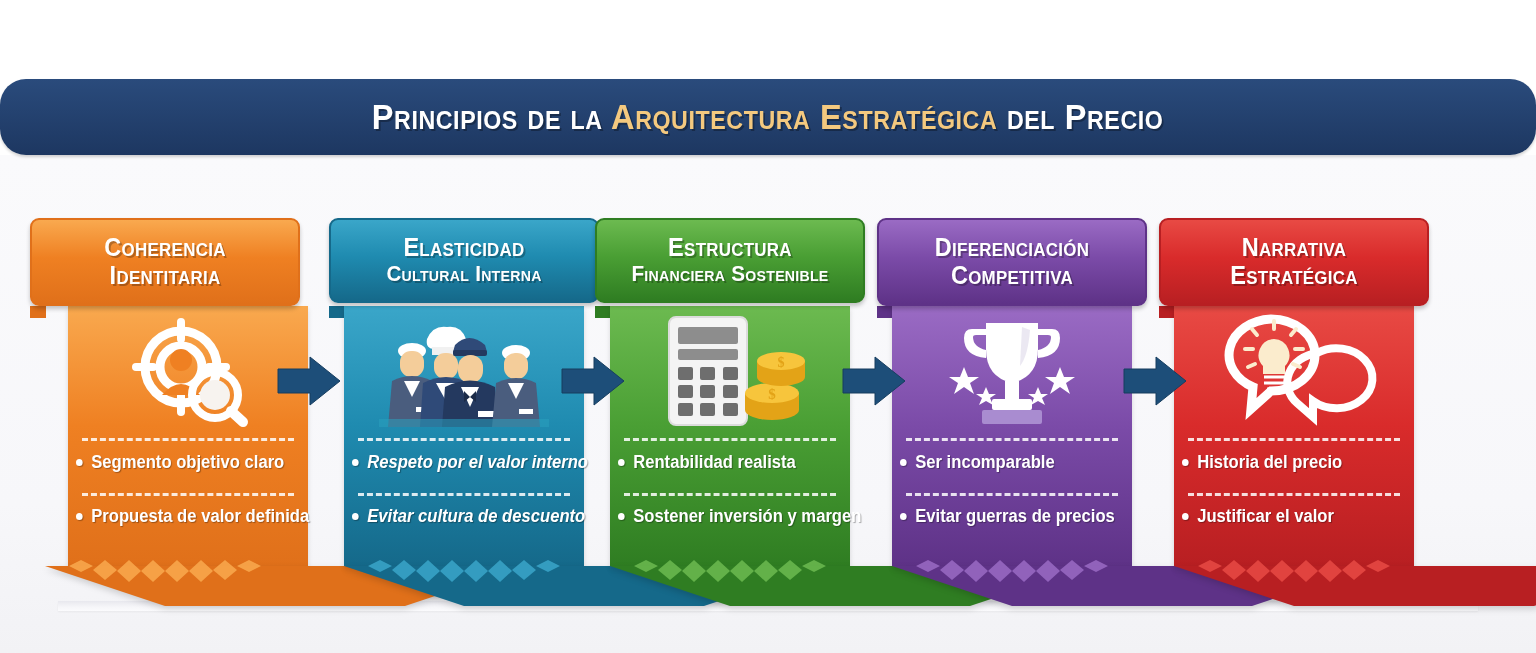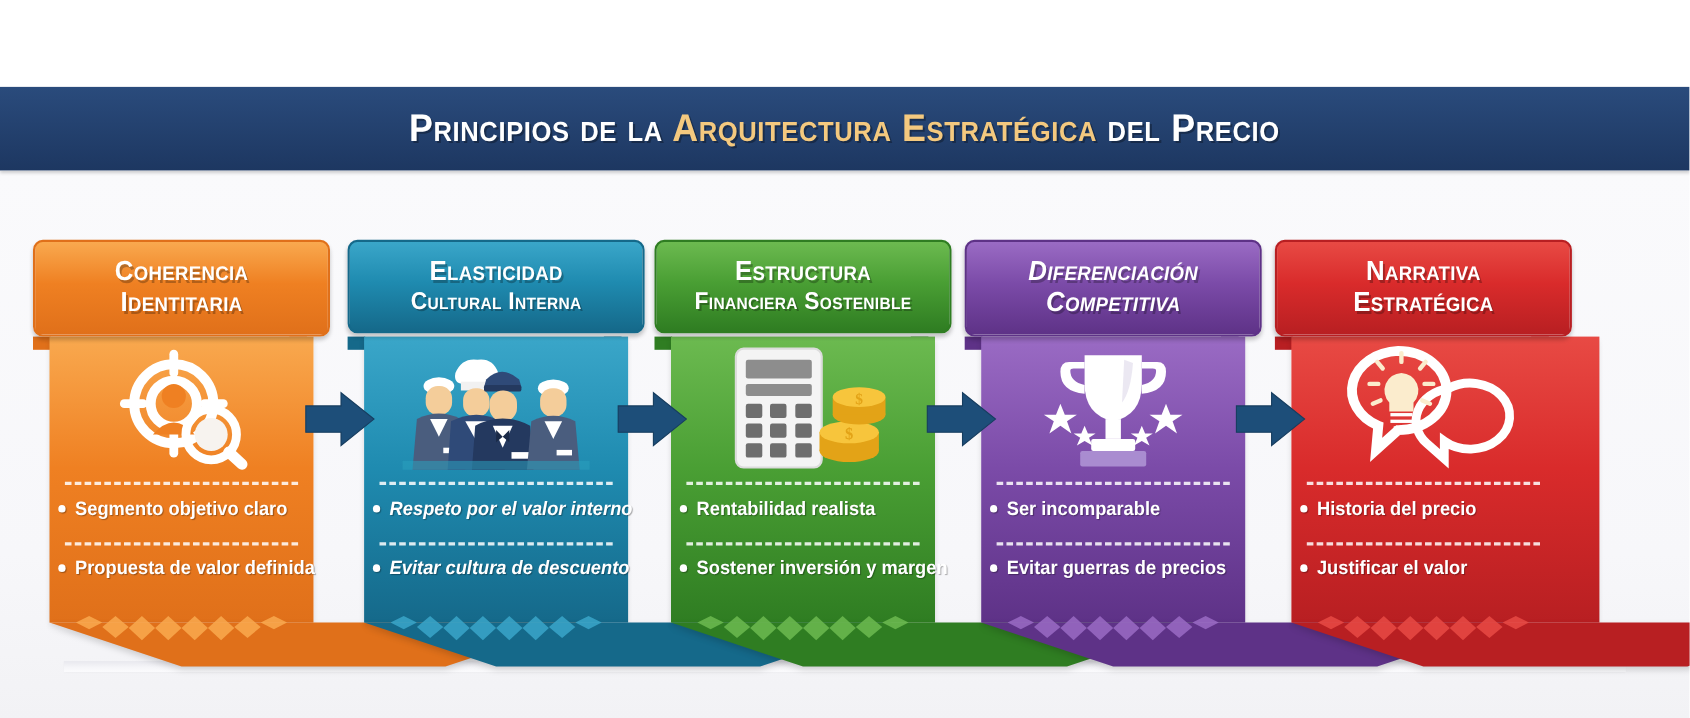--- a/index.html
+++ b/index.html
@@ -20,21 +20,21 @@
     background:linear-gradient(180deg,#e8e8ee 0%,#f6f6f9 60%,#fbfbfd 100%);
     box-shadow:0 1px 2px rgba(0,0,0,.05);
   }
 
   
   .banner{
     position:absolute;left:0;top:79px;width:1536px;height:76px;
     background:linear-gradient(180deg,#254madj 0%,#1e3b68 100%);
     background:linear-gradient(180deg,#2a4b7c 0%,#1d3761 100%);
     box-shadow:0 2px 3px rgba(0,0,0,.18);
-    display:flex;align-items:center;justify-content:center;
+    display:flex;align-items:center;justify-content:center;border-radius:26px;
   }
   .banner-inner{
     white-space:nowrap;
     font-family:"Liberation Sans", sans-serif;
     font-weight:bold;
     font-size:35px;
     font-variant:small-caps;
     letter-spacing:.6px;
     transform:scaleX(.93);
   }
@@ -155,21 +155,21 @@
     <svg width="62" height="52" viewBox="0 0 62 52">
         <polygon points="0,14 32,14 32,2 62,26 32,50 32,38 0,38" fill="#1d4e79" stroke="#163d5f" stroke-width="1"></polygon>
       </svg>
   </div>
 
   <div class="card" id="card0" style="left:30px;">
     <div class="card-head" id="head0" style="background: linear-gradient(rgb(249, 169, 79) 0%, rgb(239, 128, 34) 45%, rgb(224, 112, 26) 100%); border: 2px solid rgb(224, 112, 26);">
       <span>Coherencia</span>
       <span>Identitaria</span>
     </div>
-    <div class="card-body" id="body0" style="background: linear-gradient(rgb(249, 169, 79) 0%, rgb(239, 128, 34) 46%, rgb(224, 112, 26) 100%);">
+    <div class="card-body" id="body0" style="background: linear-gradient(rgb(249, 169, 79) 0%, rgb(239, 128, 34) 46%, rgb(224, 112, 26) 100%); margin-left: 23px;">
       <div class="icon-area">
         <svg width="118" height="104" viewBox="0 0 118 104">
           <g fill="none" stroke="#ffffff" stroke-width="9">
             <circle cx="52" cy="48" r="36"></circle>
             <circle cx="52" cy="48" r="21"></circle>
           </g>
           <g stroke="#ffffff" stroke-width="8" stroke-linecap="round">
             <line x1="52" y1="3" x2="52" y2="20"></line>
               <line x1="52" y1="76" x2="52" y2="93"></line>
             <line x1="7" y1="48" x2="24" y2="48"></line>
@@ -203,21 +203,21 @@
           <polygon points="132,0 144,11 132,22 120,11" fill="#f9a94f" opacity=".85"></polygon>
           <polygon points="156,0 168,11 156,22 144,11" fill="#f9a94f" opacity=".85"></polygon>
           <polygon points="180,0 192,10 180,20 168,10" fill="#f9a94f" opacity=".85"></polygon>
           <polygon points="204,0 216,6.000000000000001 204,12.000000000000002 192,6.000000000000001" fill="#f9a94f" opacity=".85"></polygon>
         </svg>
       </div>
   <div class="fold-l" style="left: 0px; background: rgb(224, 112, 26);"></div>
       <div class="fold-r" style="right: 0px; background: rgb(224, 112, 26);"></div>
     </div>
 
-  <div class="card" id="card1" style="left:316px;">
+  <div class="card" id="card1" style="left:329px;">
     <div class="card-head" id="head1" style="background: linear-gradient(rgb(58, 166, 201) 0%, rgb(31, 139, 176) 45%, rgb(21, 105, 138) 100%); border: 2px solid rgb(21, 105, 138);">
       <span>Elasticidad</span>
       <span class="small">Cultural Interna</span>
     </div>
     <div class="card-body" id="body1" style="background: linear-gradient(rgb(58, 166, 201) 0%, rgb(31, 139, 176) 46%, rgb(21, 105, 138) 100%); font-style: italic;">
       <div class="icon-area">
         <svg width="170" height="112" viewBox="0 0 170 112">
 
           <ellipse cx="33" cy="36" rx="14" ry="8" fill="#ffffff"></ellipse>
           <rect x="21" y="36" width="24" height="26" rx="11" fill="#f4cd9a"></rect>
@@ -335,21 +335,21 @@
           <polygon points="156,0 168,11 156,22 144,11" fill="#6cba50" opacity=".85"></polygon>
           <polygon points="180,0 192,10 180,20 168,10" fill="#6cba50" opacity=".85"></polygon>
           <polygon points="204,0 216,6.000000000000001 204,12.000000000000002 192,6.000000000000001" fill="#6cba50" opacity=".85"></polygon>
         </svg>
       </div>
   <div class="fold-l" style="left: 0px; background: rgb(47, 125, 34);"></div>
       <div class="fold-r" style="right: 0px; background: rgb(47, 125, 34);"></div>
     </div>
 
   <div class="card" id="card3" style="left:877px;">
-    <div class="card-head" id="head3" style="background: linear-gradient(rgb(154, 107, 196) 0%, rgb(123, 75, 168) 45%, rgb(94, 50, 135) 100%); border: 2px solid rgb(94, 50, 135); font-style: italic;">
+    <div class="card-head" id="head3" style="background: linear-gradient(rgb(154, 107, 196) 0%, rgb(123, 75, 168) 45%, rgb(94, 50, 135) 100%); border: 2px solid rgb(94, 50, 135);">
       <span>Diferenciación</span>
       <span>Competitiva</span>
     </div>
     <div class="card-body" id="body3" style="background: linear-gradient(rgb(154, 107, 196) 0%, rgb(123, 75, 168) 46%, rgb(94, 50, 135) 100%);">
       <div class="icon-area">
         <svg width="140" height="112" viewBox="0 0 140 112">
           <path d="M44 8 h52 v26 q0 28 -26 34 q-26 -6 -26 -34z" fill="#ffffff"></path>
           <path d="M80 12 l8 3 q-2 26 -10 36z" fill="#e6e2ef" opacity=".8"></path>
           <path d="M44 14 h-14 q-8 0 -8 9 q0 18 22 20 v-8 q-13 -3 -13 -13 q0 -2 3 -2 h10z" fill="#ffffff"></path>
           <path d="M96 14 h14 q8 0 8 9 q0 18 -22 20 v-8 q13 -3 13 -13 q0 -2 -3 -2 h-10z" fill="#ffffff"></path>
@@ -390,21 +390,21 @@
       </div>
   <div class="fold-l" style="left: 0px; background: rgb(94, 50, 135);"></div>
       <div class="fold-r" style="right: 0px; background: rgb(94, 50, 135);"></div>
     </div>
 
   <div class="card" id="card4" style="left:1159px;">
     <div class="card-head" id="head4" style="background: linear-gradient(rgb(232, 74, 68) 0%, rgb(217, 43, 43) 45%, rgb(184, 31, 34) 100%); border: 2px solid rgb(184, 31, 34);">
       <span>Narrativa</span>
       <span>Estratégica</span>
     </div>
-    <div class="card-body" id="body4" style="background: linear-gradient(rgb(232, 74, 68) 0%, rgb(217, 43, 43) 46%, rgb(184, 31, 34) 100%); padding-left: 40px;">
+    <div class="card-body" id="body4" style="background: linear-gradient(rgb(232, 74, 68) 0%, rgb(217, 43, 43) 46%, rgb(184, 31, 34) 100%);">
       <div class="icon-area">
         <svg width="150" height="112" viewBox="0 0 150 112">
           <path d="M98 38 a36 30 0 1 1 -4 48 l0 16 l-16 -14 a36 30 0 0 1 20 -50z" fill="none" stroke="#ffffff" stroke-width="8"></path>
           <path d="M52 4 a44 36 0 1 1 0 72 l-20 18 l2 -22 a44 36 0 0 1 18 -68z" fill="none" stroke="#ffffff" stroke-width="9"></path>
           <path d="M55 24 a16 16 0 0 1 11 27 l0 8 h-22 l0 -8 a16 16 0 0 1 11 -27z" fill="#fbeccd"></path>
           <g stroke="#fbeccd" stroke-width="4" stroke-linecap="round">
             <line x1="55" y1="6" x2="55" y2="14"></line>
             <line x1="33" y1="14" x2="38" y2="20"></line>
             <line x1="77" y1="14" x2="72" y2="20"></line>
             <line x1="26" y1="34" x2="34" y2="34"></line>

